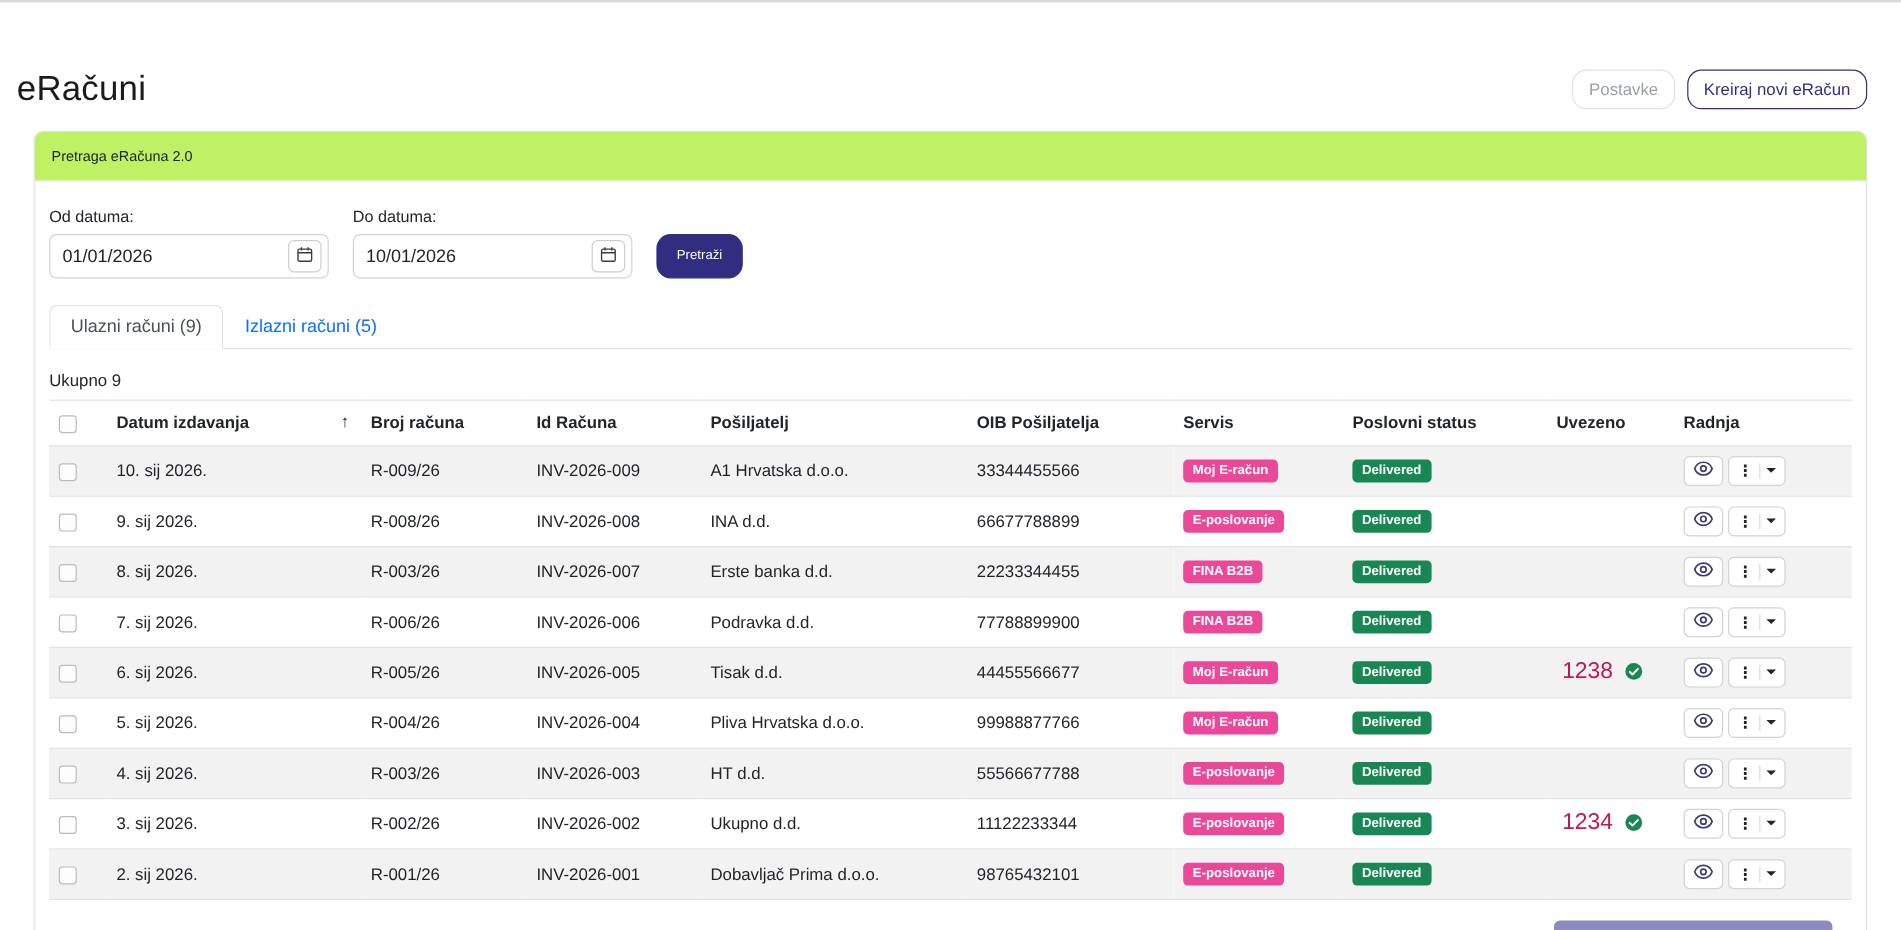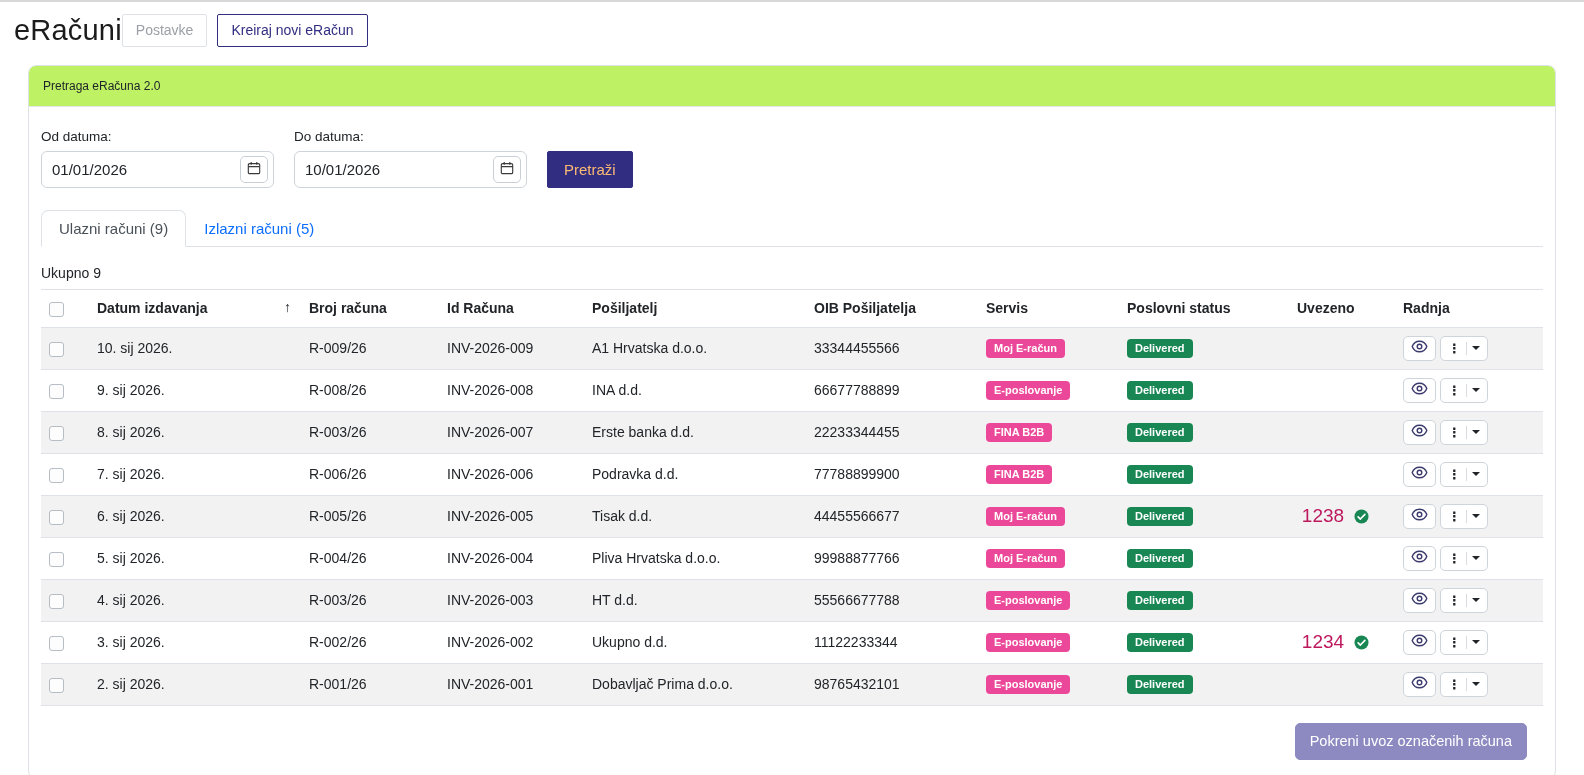--- a/index.html
+++ b/index.html
@@ -1,25 +1,25 @@
 <!DOCTYPE html>
 <html><head>
 <meta charset="utf-8">
 <style>
   * { box-sizing: border-box; margin: 0; padding: 0; }
   html,body { width: 1584px; height: 775px; background: #ffffff;
     font-family: "Liberation Sans", "DejaVu Sans", sans-serif; color: #212529; }
   body { border-top: 2px solid #d8d8d8; overflow: hidden; }
 
   
-  .page-header { display: flex; align-items: center; 
-    padding: 12px 28px 14px 14px; }
+  .page-header { display: flex; align-items: center; justify-content: space-between;
+    padding: 12px 28px 14px 14px; margin-top: 44px; }
   .page-title { font-size: 29px; font-weight: 400; color: #1b1b1b; letter-spacing: .2px; }
   .header-actions { display: flex; gap: 10px; }
-  .btn { font-family: inherit; font-size: 14px; background: #fff; border-radius: 2px;
+  .btn { font-family: inherit; font-size: 14px; background: #fff; border-radius: 12px;
     padding: 7px 13px; cursor: pointer; line-height: 1.2; }
   .btn-muted { border: 1px solid #dee2e6; color: #9aa0a6; }
   .btn-outline-indigo { border: 1px solid #312e81; color: #312e81; font-weight: 400; }
 
   
   .card { margin: 4px 28px 0 28px; border: 1px solid #dee2e6; border-radius: 8px;
     background: #fff; overflow: hidden; }
   .card-header { background: #bef264; border-bottom: 1px solid #e4e7ea;
     padding: 13px 14px; font-size: 12px; color: #212529; }
   .card-body { padding: 14px 12px 18px 12px; }
@@ -27,22 +27,22 @@
   
   .search-form { display: flex; align-items: flex-end; gap: 20px; margin: 8px 0 4px 0; }
   .form-group { display: flex; flex-direction: column; }
   .form-label { font-size: 13.5px; margin-bottom: 7px; color: #212529; }
   .input-date { display: flex; align-items: center; width: 233px; height: 37px;
     border: 1px solid #ced4da; border-radius: 6px; background: #fff; }
   .date-text { flex: 1; border: none; outline: none; font-family: inherit;
     font-size: 15px; color: #212529; padding: 0 10px; min-width: 0; background: transparent; }
   .cal-btn { width: 28px; height: 27px; margin-right: 5px; display: flex; align-items: center;
     justify-content: center; background: #fff; border: 1px solid #c9cfd5; border-radius: 5px; cursor: pointer; }
-  .btn-search { background: #312e81; color: #fdba74; border: 1px solid #312e81;
-    font-size: 15px; padding: 8px 16px; height: 37px; }
+  .btn-search { background: #312e81; color: #ffffff; border: 1px solid #312e81;
+    font-size: 11px; padding: 8px 16px; height: 37px; }
 
   
   .tabs { display: flex; margin-top: 22px; border-bottom: 1px solid #dee2e6; padding-left: 0; text-align: center; }
   .tab { font-size: 15px; padding: 9px 17px; cursor: pointer; background: transparent;
     border: 1px solid transparent; border-radius: 7px 7px 0 0; margin-bottom: -1px; }
   .tab.active { background: #fff; border-color: #dee2e6 #dee2e6 #fff #dee2e6; color: #495057; }
   .tab.inactive { color: #0d6efd; }
 
   
   .summary { font-size: 14px; margin: 18px 0 8px 0; }

